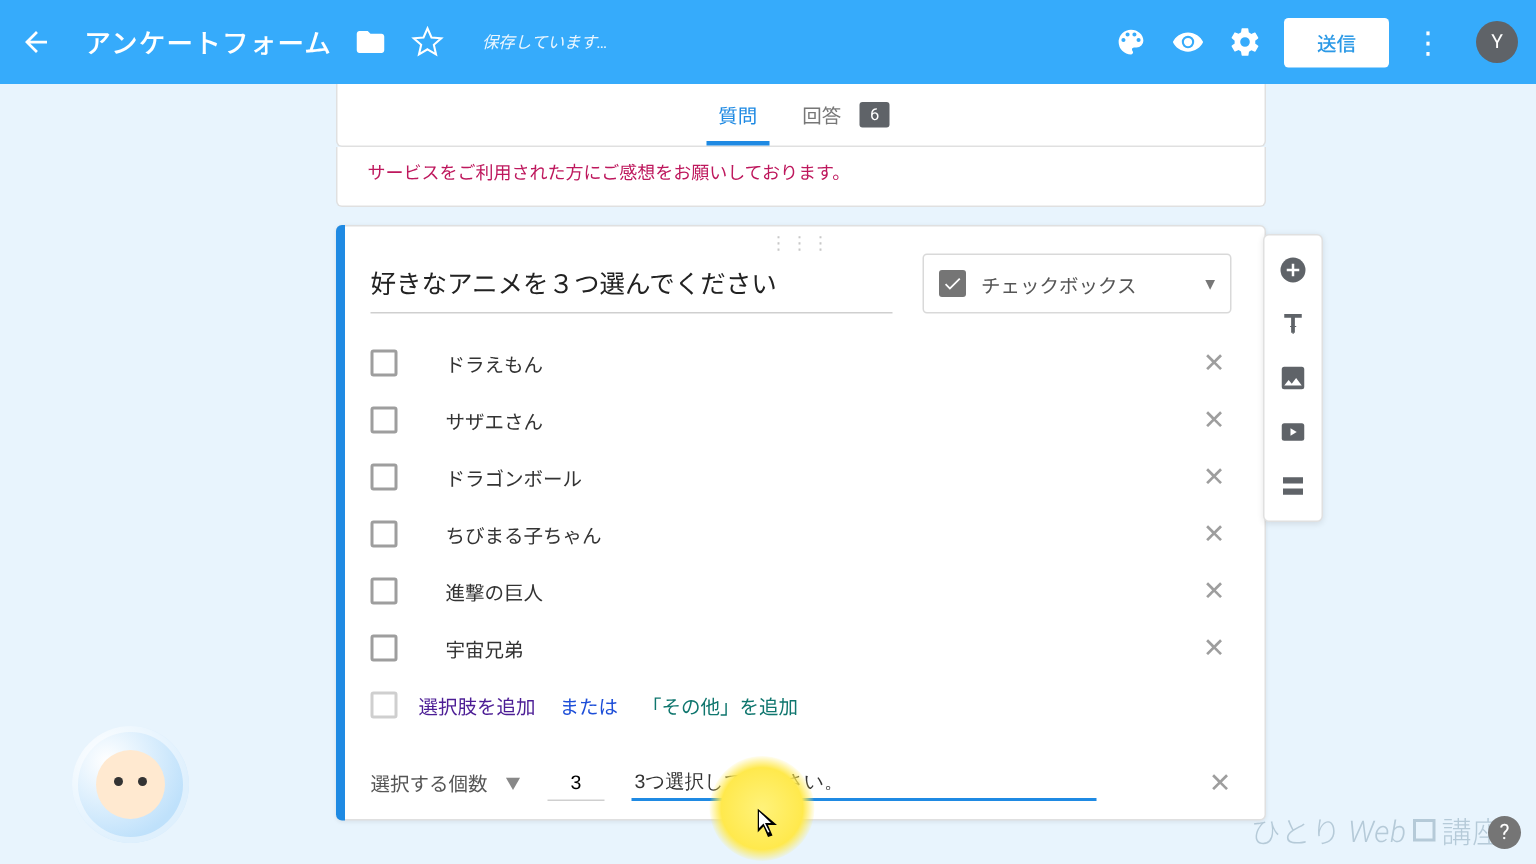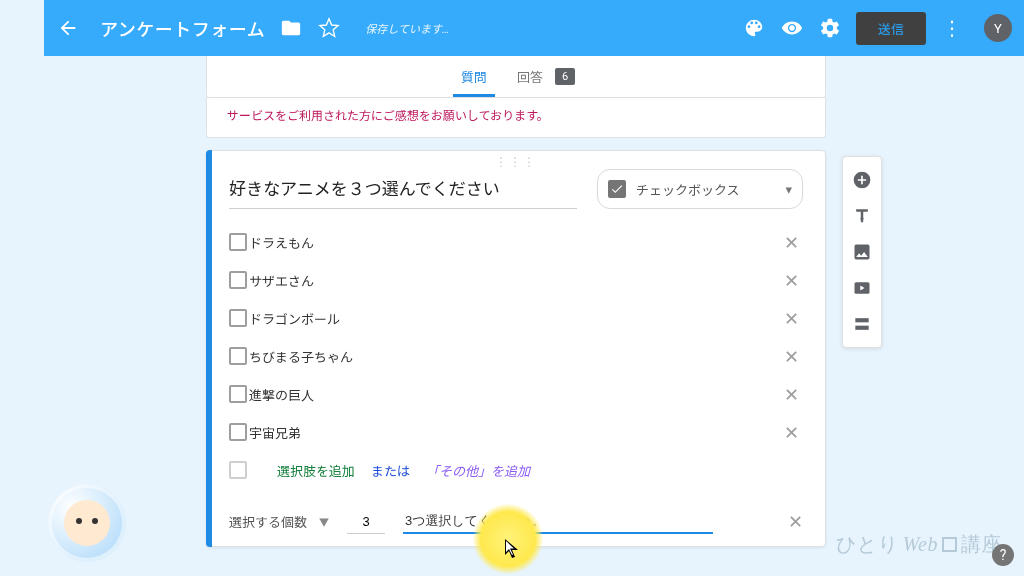--- a/index.html
+++ b/index.html
@@ -1,72 +1,72 @@
 <!DOCTYPE html>
 <html><head>
 <meta charset="utf-8">
 <style>
   * { box-sizing: border-box; margin: 0; padding: 0; }
   html,body { width:1024px; height:576px; font-family:"Roboto","Noto Sans JP","Helvetica Neue",Arial,sans-serif; background:#e8f4fd; overflow:hidden; }
   
-  .topbar { position:relative; height:56px; background:#36abfb; display:flex; align-items:center; padding:0 12px; color:#fff;margin-left:44px; }
+  .topbar { position:relative; height:56px; background:#36abfb; display:flex; align-items:center; padding:0 12px; color:#fff; }
   .topbar .left, .topbar .right { display:flex; align-items:center; gap:14px; }
   .topbar .title { font-size:18px; font-weight:500; letter-spacing:.5px; margin-left:6px; }
   .topbar .saving { font-size:11px; font-style:italic; opacity:.9; margin-left:10px; }
   .spacer { flex:1; }
   .iconbtn { width:24px; height:24px; display:flex; align-items:center; justify-content:center; cursor:pointer; }
   .iconbtn svg { width:22px; height:22px; fill:#fff; }
-  .sendbtn { background:#404040; color:#2b99e6; font-size:13px; font-weight:500; padding:7px 22px; border-radius:3px; cursor:pointer; }
+  .sendbtn { background:#ffffff; color:#2b99e6; font-size:13px; font-weight:500; padding:7px 22px; border-radius:3px; cursor:pointer; }
   .more-dots { width:24px; text-align:center; font-size:20px; line-height:20px; cursor:pointer; color:#fff; }
   .avatar { width:28px; height:28px; border-radius:50%; background:#5f6368; color:#fff; display:flex; align-items:center; justify-content:center; font-size:13px; margin-left:6px; cursor:pointer;}
   
   .page { position:absolute; top:56px; left:0; right:0; bottom:0; }
-  .card-stack { position:absolute; left:206px; top:0; width:620px; }
+  .card-stack { position:absolute; left:224px; top:0; width:620px; }
   .tabs { height:42px; background:#fff; border:1px solid #e0e0e0; border-top:none; display:flex; align-items:center; justify-content:center; gap:22px; font-size:13px; color:#777; border-radius:0 0 4px 4px; }
   .tab { padding:10px 4px; cursor:pointer; position:relative;}
   .tab.active { color:#1f8ae3; }
   .tab.active::after { content:""; position:absolute; left:-4px; right:-4px; bottom:-1px; height:3px; background:#1f8ae3; }
   .badge { background:#5f6368; color:#fff; font-size:11px; padding:2px 7px; border-radius:2px; margin-left:-14px;}
   .desc-card { margin-top:0; background:#fff; border:1px solid #e0e0e0; border-top:none; padding:8px 20px 14px; font-size:12px; color:#be185d; border-radius:0 0 4px 4px;}
   
   .qcard { position:relative; margin-top:12px; background:#fff; border:1px solid #e0e0e0; border-radius:4px; padding:18px 22px 12px 22px; box-shadow:0 1px 3px rgba(0,0,0,.08);}
   .qcard::before { content:""; position:absolute; left:-1px; top:-1px; bottom:-1px; width:6px; background:#1f8ae3; border-radius:4px 0 0 4px;}
   .grip { position:absolute; top:4px; left:50%; transform:translateX(-50%); color:#c8c8c8; font-size:12px; letter-spacing:2px; cursor:grab;}
   .qrow { display:flex; align-items:flex-start; gap:20px; }
   .qtitle { flex:1; font-size:17px; color:#222; padding:6px 0 8px; border-bottom:1px solid #cfcfcf; }
-  .qtype { width:206px; height:40px; border:1px solid #d9d9d9; border-radius:13px; display:flex; align-items:center; padding:0 10px; gap:10px; cursor:pointer; color:#555; font-size:13px;}
+  .qtype { width:206px; height:40px; border:1px solid #d9d9d9; border-radius:3px; display:flex; align-items:center; padding:0 10px; gap:10px; cursor:pointer; color:#555; font-size:13px;}
   .qtype .chev { margin-left:auto; color:#777; }
   .cbicon { width:18px; height:18px; background:#757575; border-radius:2px; display:flex; align-items:center; justify-content:center;}
   .cbicon svg{width:14px;height:14px;fill:#fff;}
   .options { margin-top:14px; }
-  .opt { display:flex; align-items:center; height:38px; gap:2px; }
+  .opt { display:flex; align-items:center; height:38px; gap:32px; }
   .opt .box { width:18px; height:18px; border:2px solid #9e9e9e; border-radius:2px; flex-shrink:0;}
   .opt .lbl { flex:1; font-size:13px; color:#333;}
   .opt .rm { color:#9e9e9e; font-size:18px; cursor:pointer; padding:0 4px;}
   .addrow { display:flex; align-items:center; height:38px; gap:14px; font-size:13px;}
   .addrow .box { width:18px; height:18px; border:2px solid #cfcfcf; border-radius:2px;}
-  .addrow .addtxt { color:#15803d;margin-left:16px; }
+  .addrow .addtxt { color:#4c1d95; }
   .addrow .or { color:#1d4ed8; margin:0 2px;}
-  .addrow .other { color:#8b5cf6; cursor:pointer;font-style:italic;}
+  .addrow .other { color:#0f766e; cursor:pointer;}
   .validation { margin-top:20px; display:flex; align-items:center; gap:18px; font-size:13px; color:#555;}
   .validation .sel { display:flex; align-items:center; gap:12px; cursor:pointer; color:#555;}
   .validation .sel .tri { font-size:10px; color:#888;}
   .validation .num { width:38px; border:none; border-bottom:1px solid #cfcfcf; text-align:center; font-size:13px; padding:4px 0; outline:none;}
   .validation .msg { width:310px; border:none; border-bottom:2px solid #1f8ae3; font-size:13px; padding:4px 2px; outline:none; color:#333;}
   .validation .close { color:#9e9e9e; font-size:18px; cursor:pointer; margin-left:auto;}
   
   .sidetools { position:absolute; left:842px; top:100px; width:40px; background:#fff; border:1px solid #e0e0e0; border-radius:4px; box-shadow:0 1px 4px rgba(0,0,0,.1); display:flex; flex-direction:column; align-items:center; padding:6px 0; gap:2px;}
   .sidetools .tbtn { width:40px; height:34px; display:flex; align-items:center; justify-content:center; cursor:pointer; color:#5f6368;}
   .sidetools svg { width:20px; height:20px; fill:#5f6368;}
   
   .helper-avatar { position:absolute; left:48px; bottom:14px; width:78px; height:78px; border-radius:50%; background:radial-gradient(circle at 30% 30%,#fff,#bfe1fb 70%); box-shadow:0 0 0 4px rgba(255,255,255,.5) inset; display:flex; align-items:center; justify-content:center;}
   .helper-avatar .face{ width:46px; height:46px; border-radius:50%; background:#ffe9d0; position:relative;}
   .helper-avatar .face::before,.helper-avatar .face::after{content:"";position:absolute;width:6px;height:6px;background:#333;border-radius:50%;top:18px;}
   .helper-avatar .face::before{left:12px;} .helper-avatar .face::after{right:12px;}
-  .watermark { position:absolute; right:22px; bottom:18px; font-size:20px; color:rgba(120,150,170,.45); font-weight:300; letter-spacing:.5px; display:flex; align-items:center; gap:4px;font-family:Liberation Serif, serif;}
+  .watermark { position:absolute; right:22px; bottom:8px; font-size:20px; color:rgba(120,150,170,.45); font-weight:300; letter-spacing:.5px; display:flex; align-items:center; gap:4px;}
   .watermark .sq{ width:15px; height:15px; border:2px solid rgba(120,150,170,.45);}
   .help-fab { position:absolute; right:10px; bottom:10px; width:22px; height:22px; border-radius:50%; background:#757575; color:#fff; display:flex; align-items:center; justify-content:center; font-size:14px; cursor:pointer;}
   .click-splash { position:absolute; width:70px; height:70px; border-radius:50%; background:radial-gradient(circle,#fff27a 0%,#ffe94d 55%,rgba(255,233,77,0) 72%); pointer-events:none;}
   .cursor { position:absolute; width:14px; height:20px; pointer-events:none;}
   .cursor svg{width:14px;height:20px;}
 </style>
 </head>
 <body>
 
 <div class="topbar">

